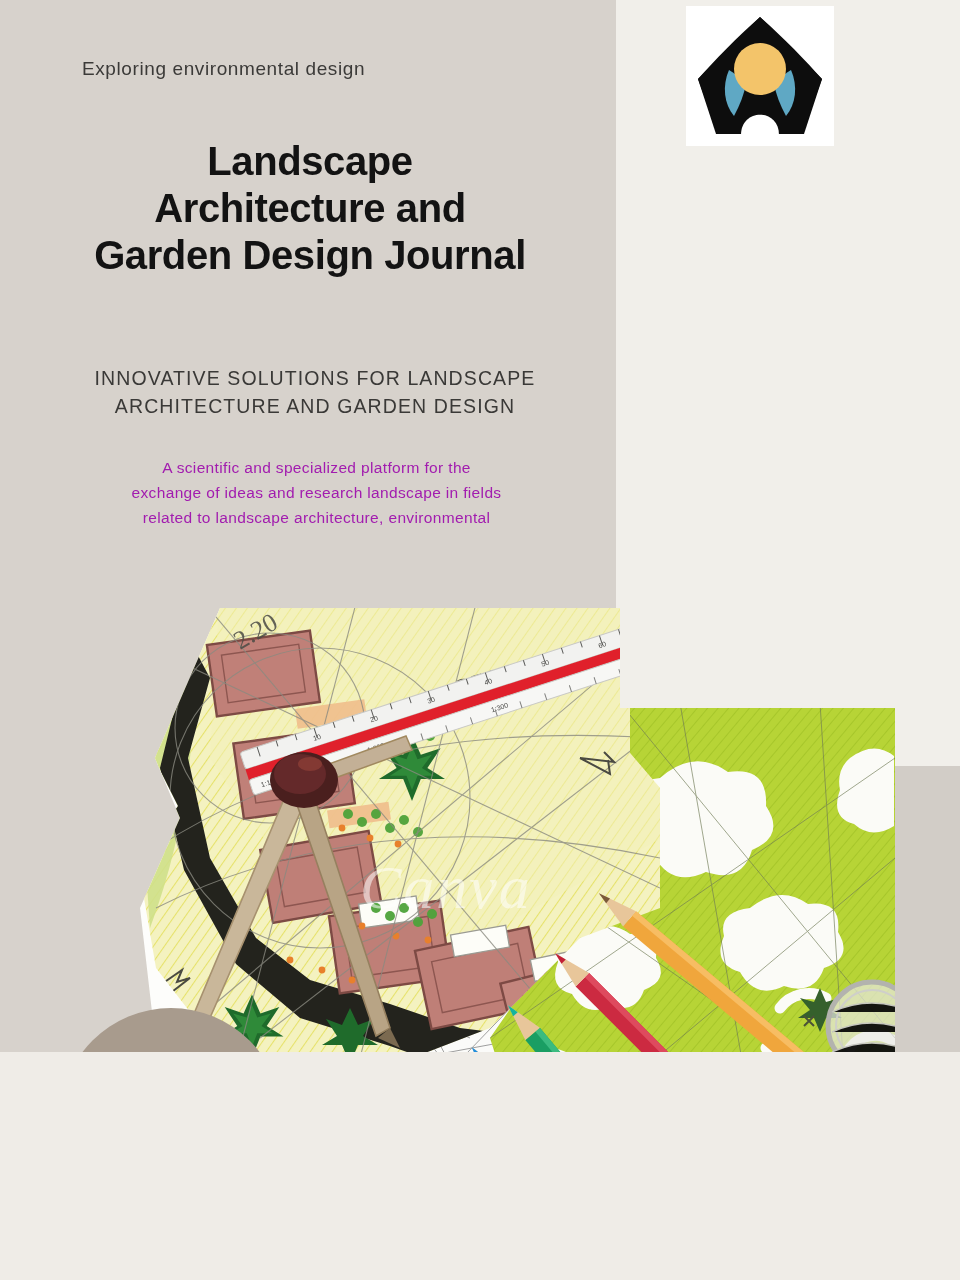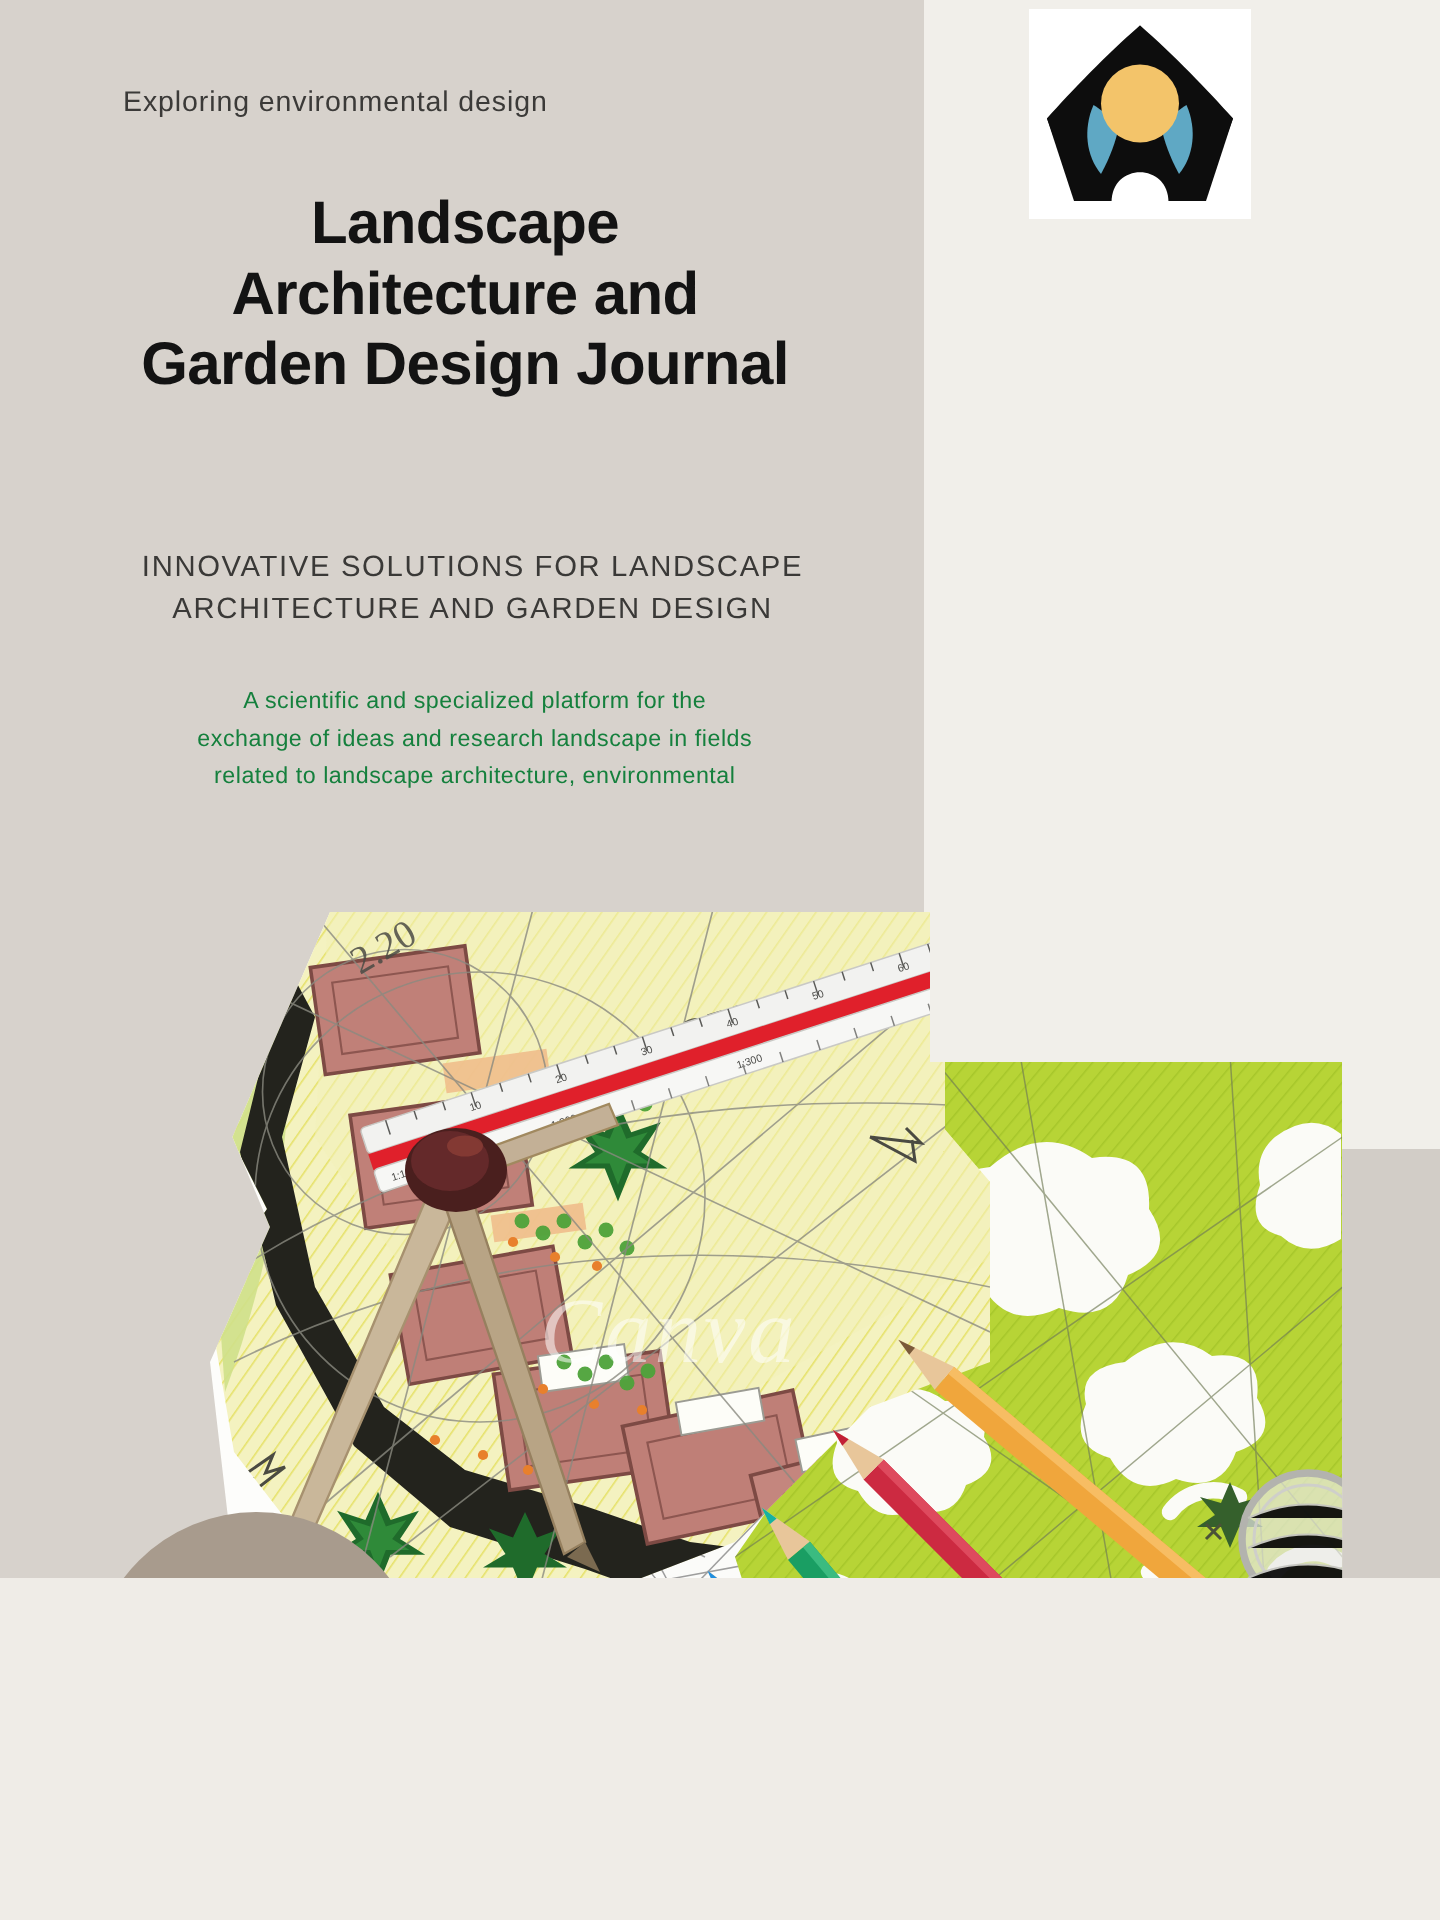--- a/index.html
+++ b/index.html
@@ -17,38 +17,38 @@
   .bg-bottom{position:absolute;left:0;top:1140px;width:960px;height:140px;background:#d9d4ce;}
   .bg-right-low{position:absolute;left:893px;top:766px;width:67px;height:400px;background:#d2cdc7;}
 
   
   .tagline{
     position:absolute;left:82px;top:58px;
     font-size:19px;letter-spacing:.6px;color:#3b3a38;font-weight:400;
     font-family:"Liberation Sans", sans-serif;
   }
   .title{
-    position:absolute;left:60px;top:126px;width:500px;
+    position:absolute;left:60px;top:138px;width:500px;
     text-align:center;color:#131313;
     font-size:40px;font-weight:bold;line-height:1.18;
     letter-spacing:-0.4px;
     font-family:"Liberation Sans", sans-serif;
   }
   .title span{display:block;}
 
   .subtitle{
     position:absolute;left:60px;top:364px;width:510px;
     text-align:center;color:#3a3937;
     font-size:19.5px;line-height:1.45;letter-spacing:1.1px;font-weight:400;
   }
   .subtitle span{display:block;}
 
   .body-copy{
     position:absolute;left:64px;top:455px;width:505px;
-    text-align:center;color:#15803d;
+    text-align:center;color:#a21caf;
     font-size:15.5px;line-height:1.62;letter-spacing:.35px;font-weight:400;
   }
   .body-copy span{display:block;}
 
   
   .logo-wrap{position:absolute;left:686px;top:6px;width:148px;height:140px;background:#ffffff;}
   .logo-svg{display:block;width:148px;height:140px;}
   .logo-text{
     position:absolute;left:608px;top:152px;width:304px;
     text-align:center;color:#0c0c0c;

